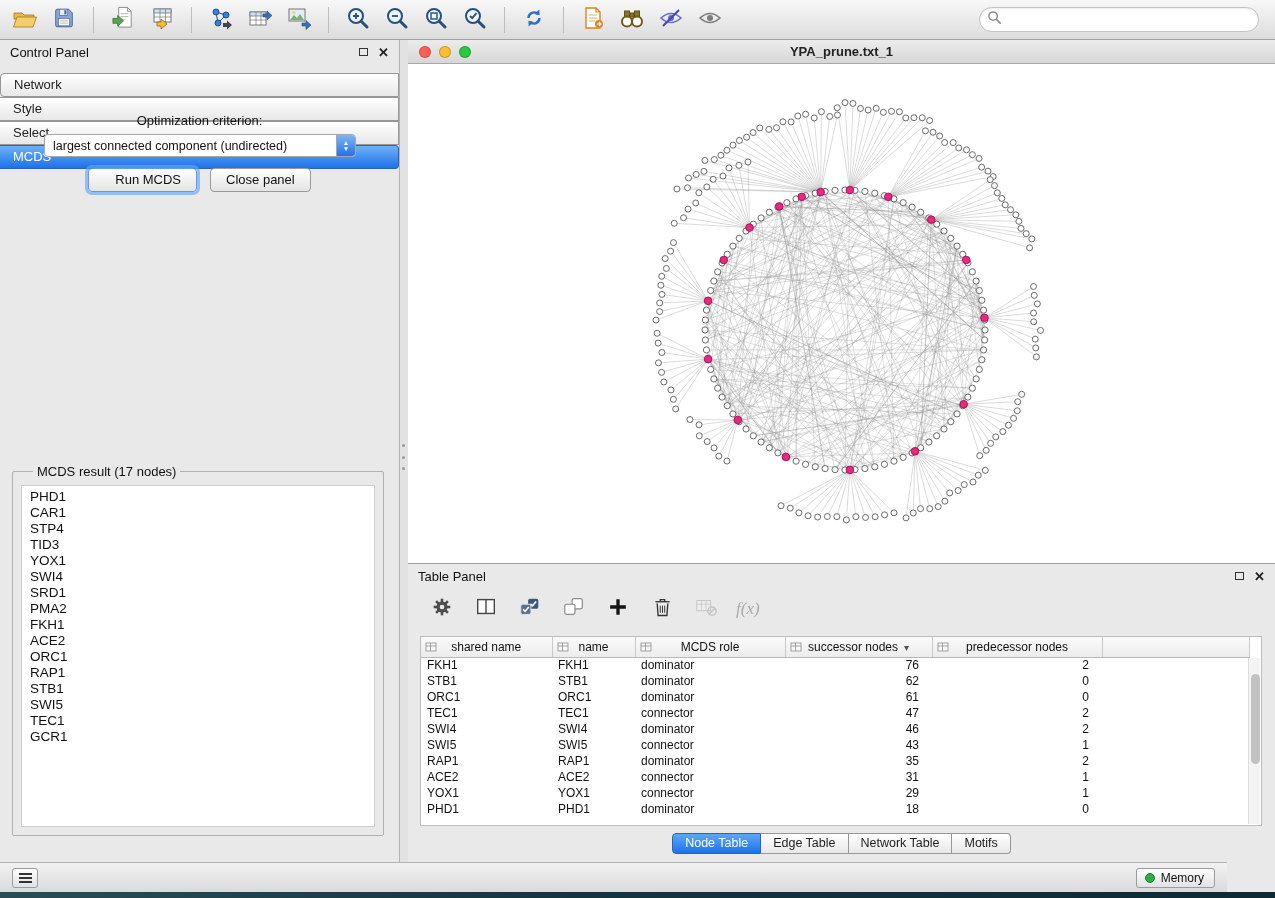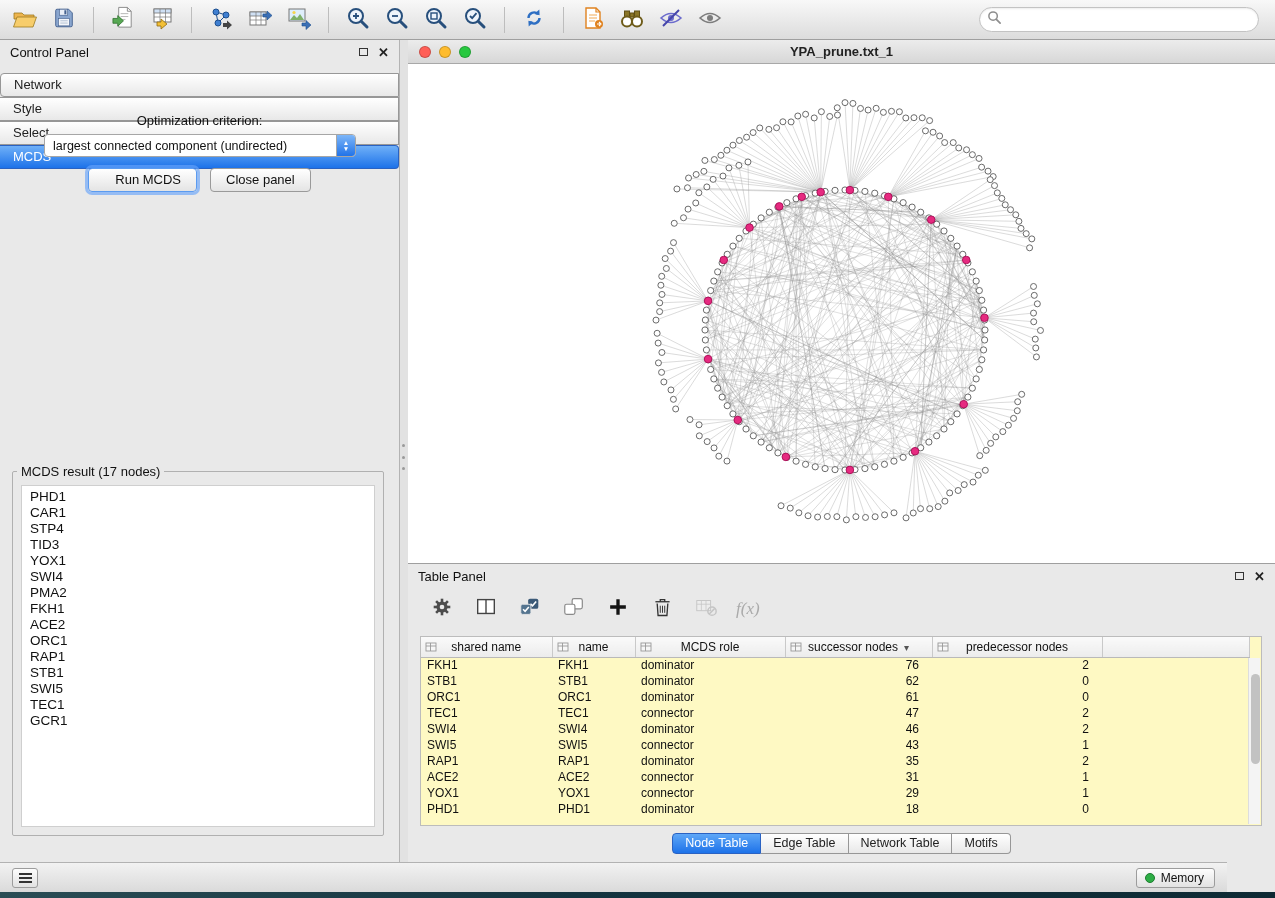--- a/index.html
+++ b/index.html
@@ -42,21 +42,21 @@
     border-left:1px solid #a6a6a6; }
   .dd-step span { font-size:6.5px; line-height:6px; }
 
   .btn-row { position:absolute; left:0; right:0; top:128px; display:flex; justify-content:center; gap:13px; }
   .btn { padding:3px 15px 4px; font-size:13px; background:linear-gradient(#ffffff,#e4e4e4);
     border:1px solid #9a9a9a; border-radius:4px; color:#111; }
   .btn.focus-ring { box-shadow:0 0 0 3px rgba(105,165,250,0.65); border-color:#5b9bf0;padding-left:26px; }
 
   .result-group { position:absolute; left:12px; top:424px; width:372px; height:372px;
     border:1px solid #b0b0b0; border-radius:2px; }
-  .result-group legend { font-size:13px; padding:0 4px; margin-left:4px; }
+  .result-group legend { font-size:13px; padding:0 4px; margin-left:20px; }
   .result-inner { position:absolute; left:8px; right:8px; top:6px; bottom:8px; background:#fff;
     border:1px solid #cfcfcf; overflow:hidden; padding:3px 0 0 0; }
   .result-item { font-size:13.5px; line-height:16px; padding-left:8px; }
 
   
   .v-splitter { position:absolute; left:400px; top:40px; width:8px; height:822px; background:#e2e2e2; }
   .v-grip { position:absolute; left:2px; top:404px; width:4px; height:26px;
     display:flex; flex-direction:column; justify-content:space-between; }
   .v-grip i { width:3px; height:3px; background:#9a9a9a; border-radius:50%; }
 
@@ -73,21 +73,21 @@
   .light.red { background:#ff5f57; } .light.yellow { background:#febc2e; } .light.green { background:#28c840; }
   .net-canvas { position:absolute; left:0; top:24px; right:0; bottom:0; background:#fff; overflow:hidden; }
 
   
   .table-panel { position:absolute; left:0; top:524px; width:867px; height:298px; background:#e9e9e9; }
   .tp-toolbar { position:absolute; left:0; top:22px; right:0; height:46px; display:flex; align-items:center;
     padding-left:20px; gap:16px; }
   .tp-ic { display:flex; align-items:center; justify-content:center; width:28px; height:28px; }
   .fx-label { font-family:"Liberation Serif", serif; font-style:italic; font-size:17px; color:#aaa; }
 
-  .tbl-area { position:absolute; left:12px; right:13px; top:72px; bottom:36px; background:#fef9c3;
+  .tbl-area { position:absolute; left:12px; right:13px; top:72px; bottom:36px; background:#ffffff;
     border:1px solid #bcbcbc; }
   table.node-table { border-collapse:collapse; table-layout:fixed; width:828px; font-size:12px; }
   .node-table th { height:20px; font-weight:normal; font-size:12px; background:linear-gradient(#fafafa,#ececec);
     border-right:1px solid #c9c9c9; border-bottom:1px solid #b9b9b9; position:relative; text-align:center;
     white-space:nowrap; overflow:hidden; }
   .node-table th .sort-ic { position:absolute; left:4px; top:4px; }
   .node-table td { height:16px; padding:0 6px; white-space:nowrap; overflow:hidden; }
   td.c-num { text-align:right; padding-right:13px; }
   .chev { font-size:10px; color:#555; margin-left:6px; }
   .tbl-scrollbar { position:absolute; right:1px; top:21px; bottom:1px; width:12px; background:#f4f4f4;
@@ -321,20 +321,21 @@
 
     <fieldset class="result-group">
       <legend>MCDS result (17 nodes)</legend>
       <div class="result-inner">
           <div class="result-item">PHD1</div>
           <div class="result-item">CAR1</div>
           <div class="result-item">STP4</div>
           <div class="result-item">TID3</div>
           <div class="result-item">YOX1</div>
           <div class="result-item">SWI4</div>
+          <div class="result-item">SRD1</div>
           <div class="result-item">PMA2</div>
           <div class="result-item">FKH1</div>
           <div class="result-item">ACE2</div>
           <div class="result-item">ORC1</div>
           <div class="result-item">RAP1</div>
           <div class="result-item">STB1</div>
           <div class="result-item">SWI5</div>
           <div class="result-item">TEC1</div>
           <div class="result-item">GCR1</div>
         </div>

